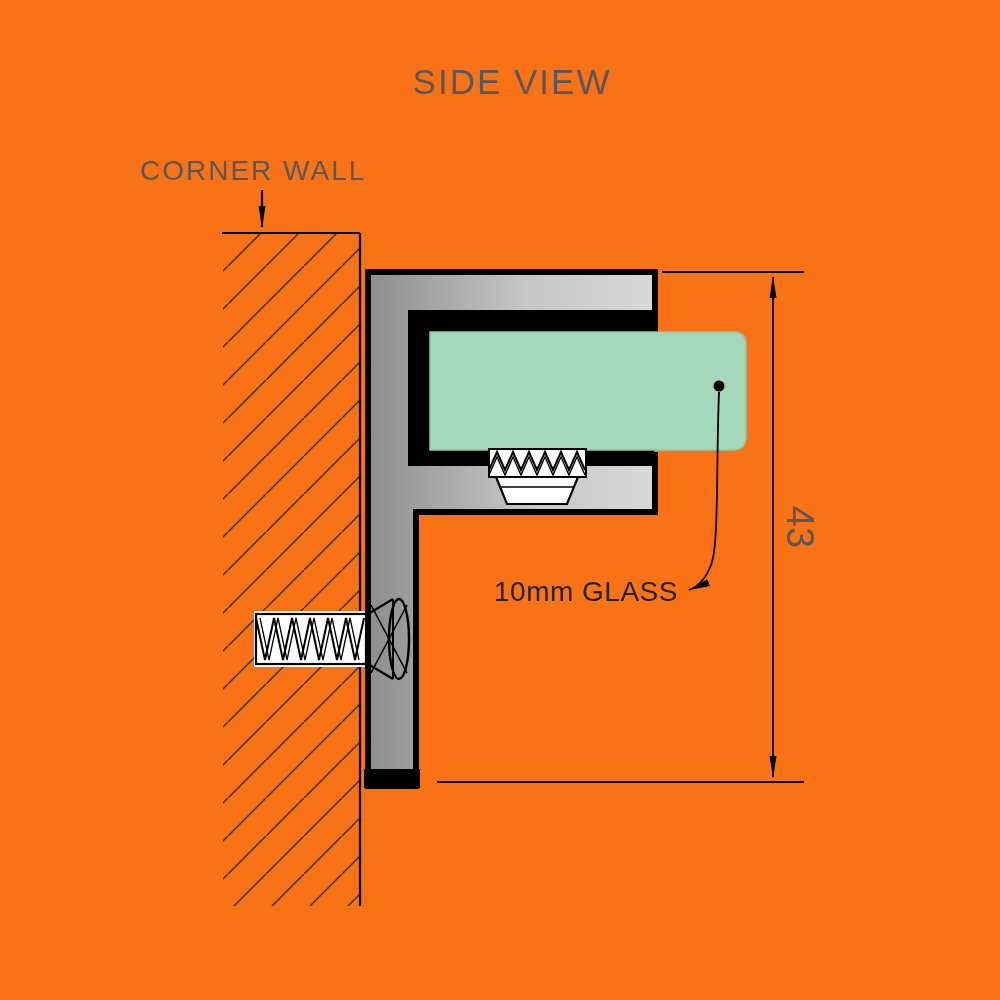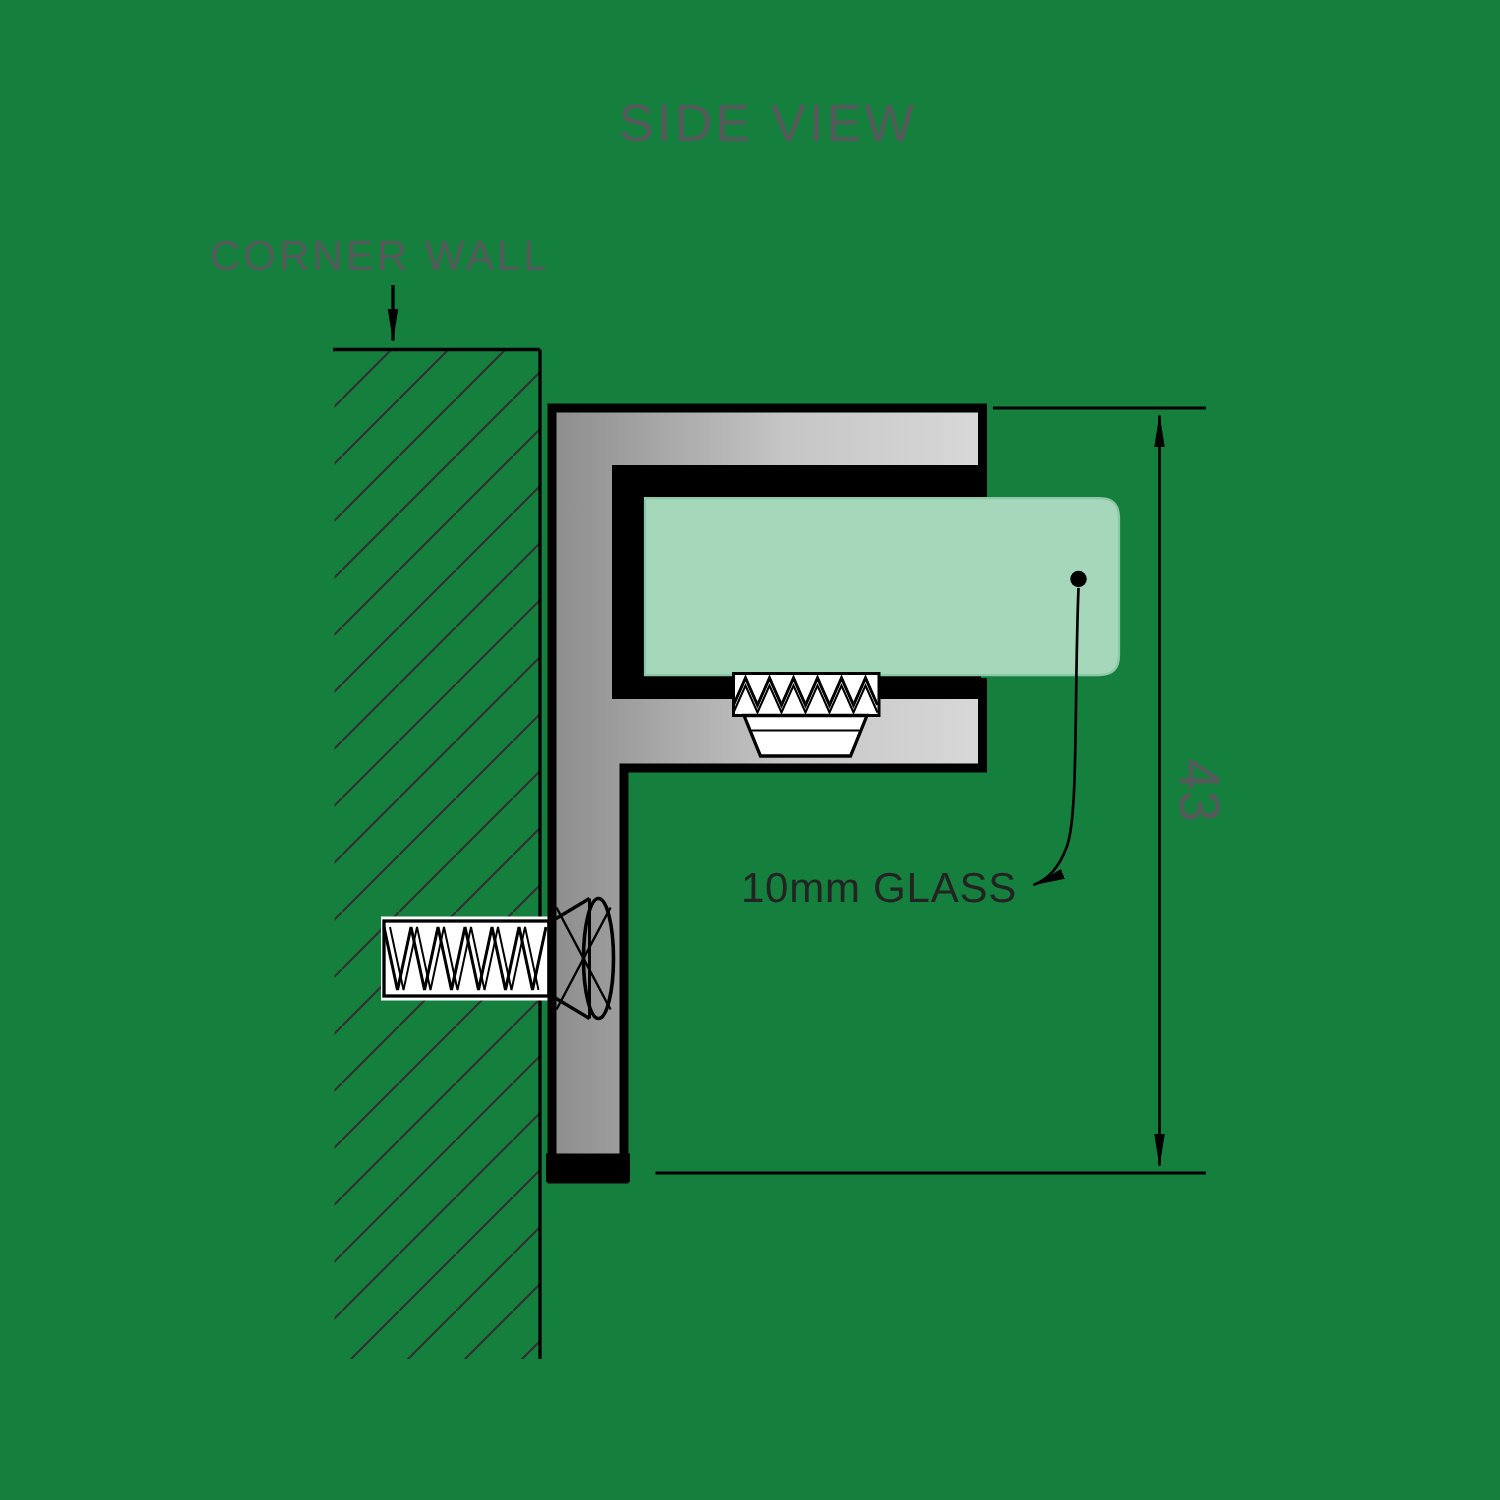--- a/index.html
+++ b/index.html
@@ -1,16 +1,16 @@
 <!DOCTYPE html>
 <html><head>
 <meta charset="utf-8">
 <style>
   html,body{margin:0;padding:0;background:#ffffff;}
-  .canvas{position:relative;width:1000px;height:1000px;background:#15803d;overflow:hidden;}
+  .canvas{position:relative;width:1000px;height:1000px;background:#f97316;overflow:hidden;}
   svg{display:block;}
   text{font-family:"Liberation Sans","DejaVu Sans",sans-serif;}
 </style>
 </head>
 <body>
 
 <div class="canvas">
 <svg width="1000" height="1000" viewBox="0 0 1000 1000">
   <defs>
     <linearGradient id="metalH" x1="0" y1="0" x2="1" y2="0">

